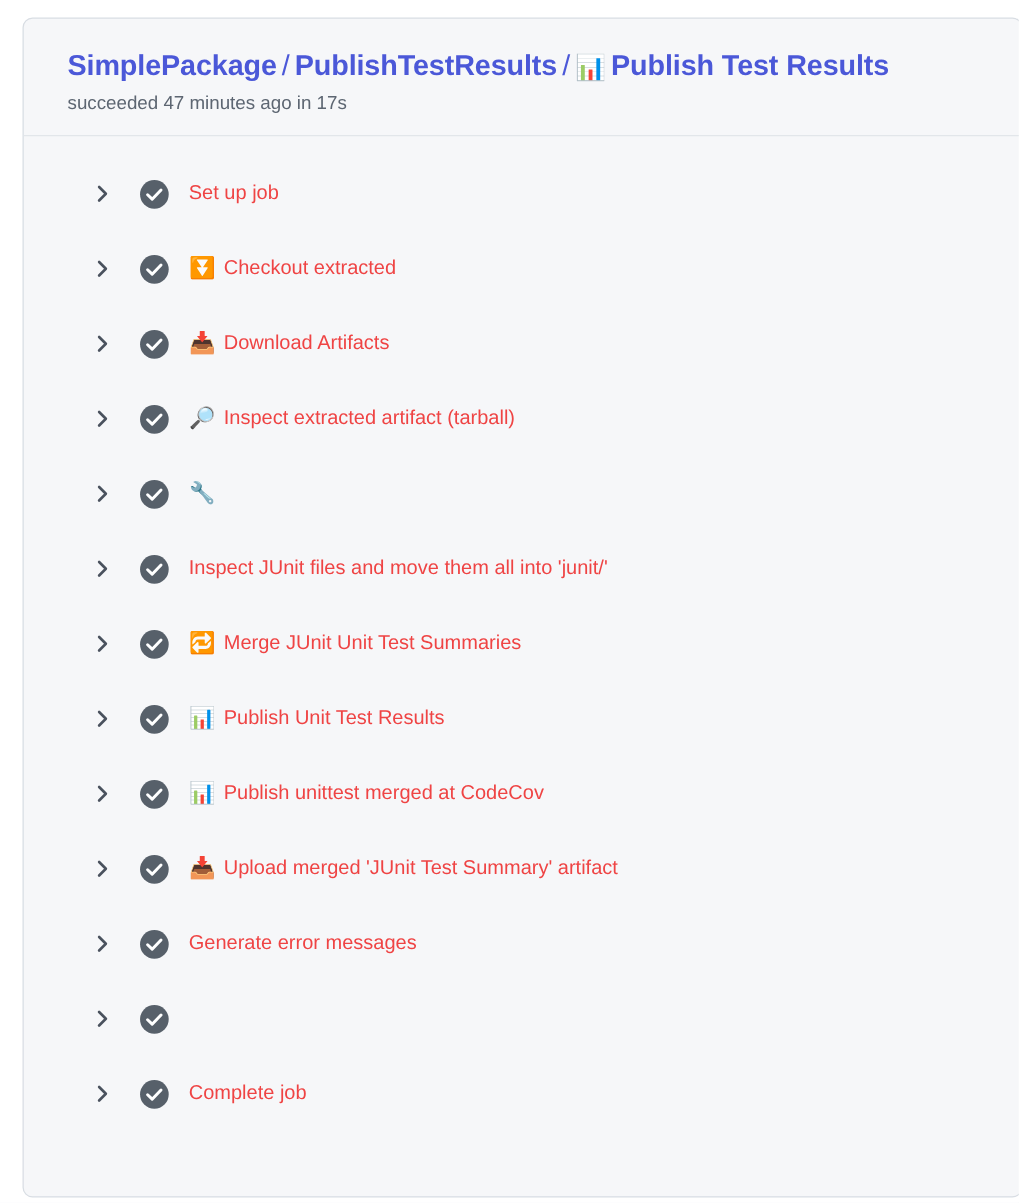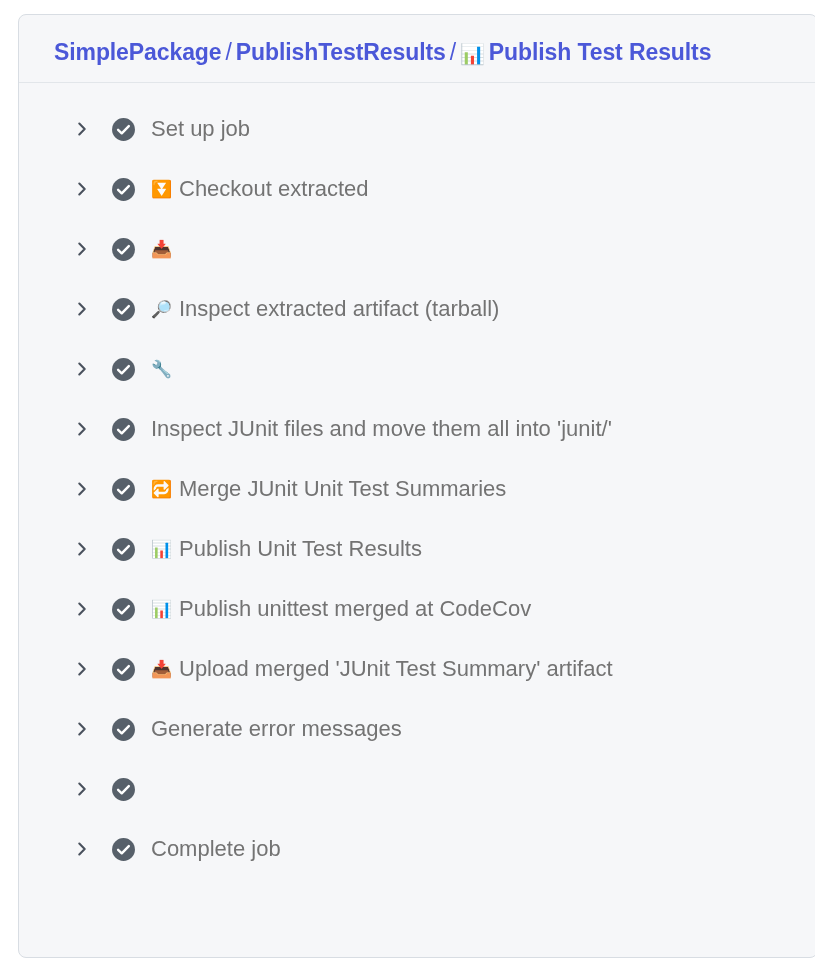--- a/index.html
+++ b/index.html
@@ -118,39 +118,40 @@
     font-size: 17px;
     line-height: 1;
     width: 22px;
     margin-right: 6px;
     text-align: center;
     position: relative;
     top: 0px;
   }
 
   .step-label {
-    font-size: 22px;
+    font-size: 16px;
     line-height: 24px;
-    color: #737373;
+    color: #ef4444;
     white-space: nowrap;
   }
 </style>
 </head>
 <body>
 
 <div class="page">
 
   <div class="job-card">
 
     <div class="job-header">
 
       <div class="breadcrumb">
         <span class="crumb-link">SimplePackage</span><span class="crumb-sep">/</span><span class="crumb-link">PublishTestResults</span><span class="crumb-sep">/</span><span class="crumb-emoji">📊</span><span class="crumb-link">Publish Test Results</span>
       </div>
 
+      <div class="job-subtitle">succeeded 47 minutes ago in 17s</div>
     </div>
 
     <div class="steps">
         <div class="step-row">
           <span class="chevron-icon">
             <svg viewBox="0 0 16 16" width="16" height="16" aria-hidden="true">
               <path d="M5.3 2.6 L10.7 8 L5.3 13.4" fill="none" stroke="currentColor" stroke-width="2.1" stroke-linecap="round" stroke-linejoin="round"></path>
             </svg>
           </span>
           <span class="status-icon">
@@ -182,20 +183,21 @@
               <path d="M5.3 2.6 L10.7 8 L5.3 13.4" fill="none" stroke="currentColor" stroke-width="2.1" stroke-linecap="round" stroke-linejoin="round"></path>
             </svg>
           </span>
           <span class="status-icon">
             <svg viewBox="0 0 24 24" width="25" height="25" aria-hidden="true">
               <circle cx="12" cy="12" r="11" fill="#57606a"></circle>
               <path d="M6.8 12.3 L10.3 15.7 L17.1 8.7" fill="none" stroke="#ffffff" stroke-width="2.3" stroke-linecap="round" stroke-linejoin="round"></path>
             </svg>
           </span>
           <span class="step-emoji">📥</span>
+          <span class="step-label">Download Artifacts</span>
         </div>
         <div class="step-row">
           <span class="chevron-icon">
             <svg viewBox="0 0 16 16" width="16" height="16" aria-hidden="true">
               <path d="M5.3 2.6 L10.7 8 L5.3 13.4" fill="none" stroke="currentColor" stroke-width="2.1" stroke-linecap="round" stroke-linejoin="round"></path>
             </svg>
           </span>
           <span class="status-icon">
             <svg viewBox="0 0 24 24" width="25" height="25" aria-hidden="true">
               <circle cx="12" cy="12" r="11" fill="#57606a"></circle>

